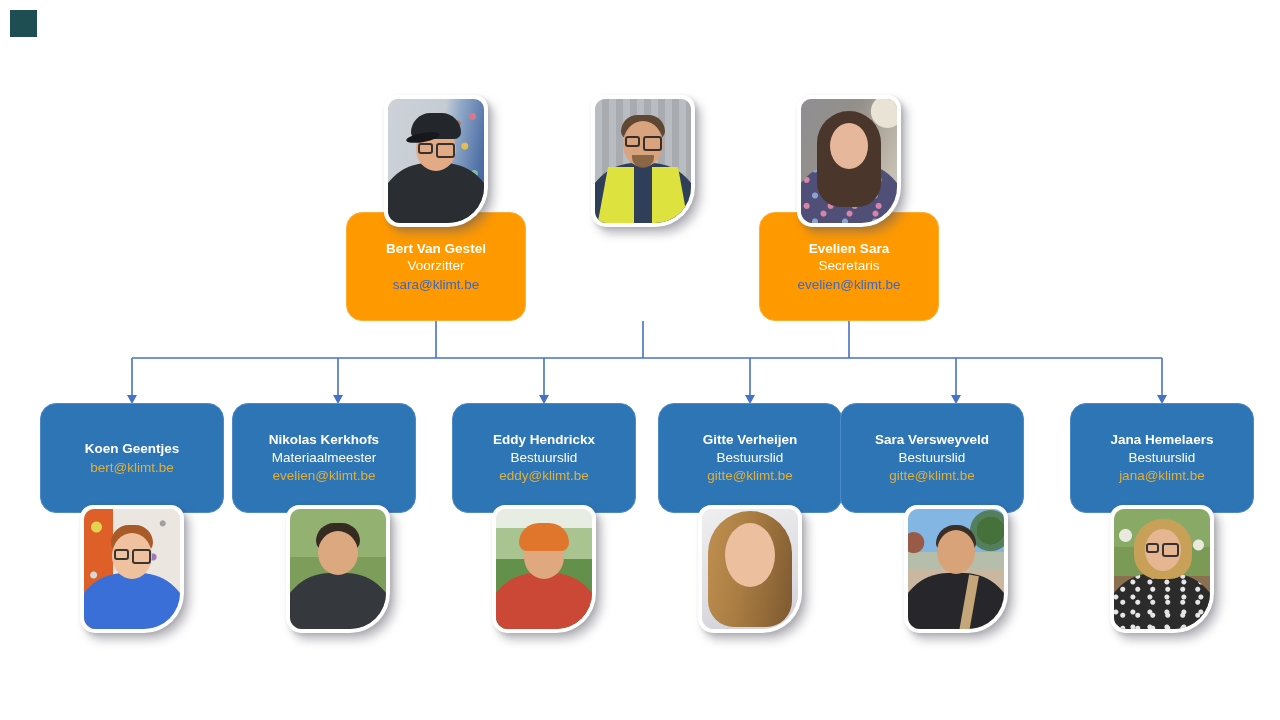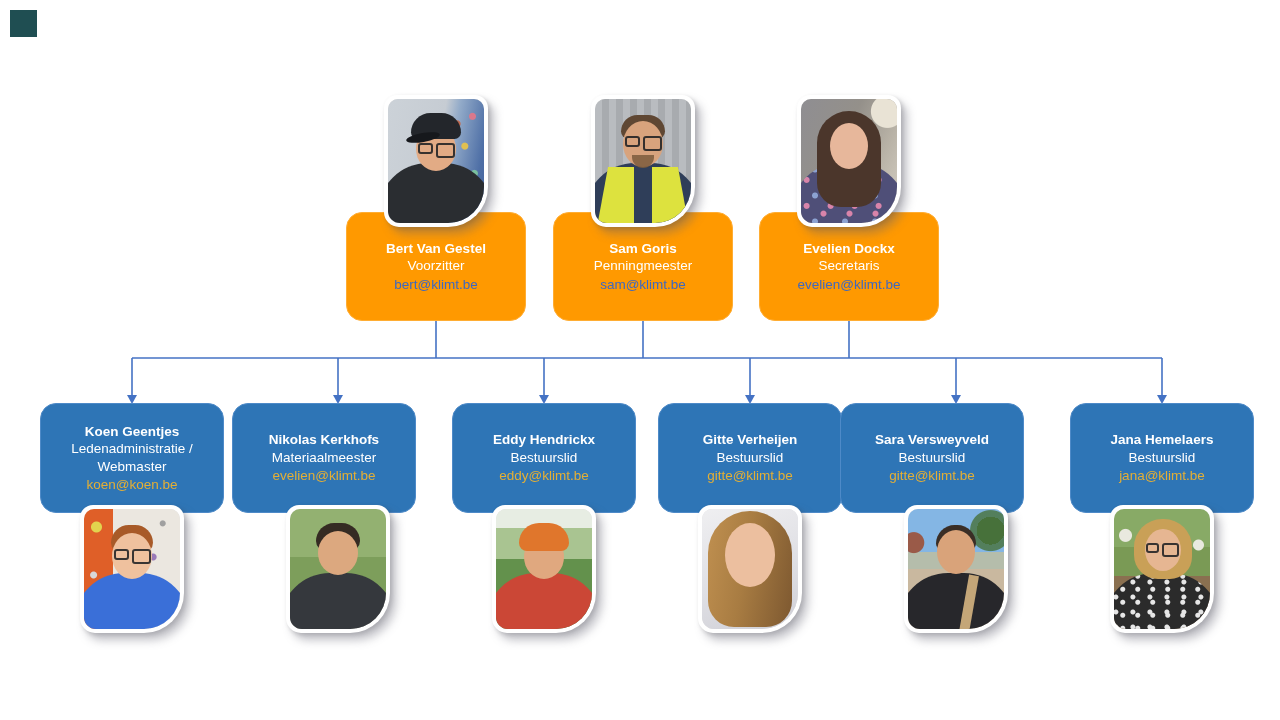--- a/index.html
+++ b/index.html
@@ -190,37 +190,31 @@
       <div class="bg"></div>
       <div class="body"></div>
       <div class="hair"></div>
       <div class="head"></div>
     </div>
   </div>
 
   <div class="node orange" id="nd-bert">
     <div class="name">Bert Van Gestel</div>
     <div class="role">Voorzitter</div>
-    <div class="email">bert@klimt.be</div>
-  </div>
-  <div class="node orange" id="nd-sam">
-    <div class="name">Sam Goris</div>
-    <div class="role">Penningmeester</div>
-    <div class="email">sam@klimt.be</div>
+    <div class="email">sara@klimt.be</div>
   </div>
   <div class="node orange" id="nd-evelien">
-    <div class="name">Evelien Dockx</div>
+    <div class="name">Evelien Sara</div>
     <div class="role">Secretaris</div>
     <div class="email">evelien@klimt.be</div>
   </div>
 
   <div class="node blue" id="nd-koen">
     <div class="name">Koen Geentjes</div>
-    <div class="role">Ledenadministratie / Webmaster</div>
-    <div class="email">koen@koen.be</div>
+    <div class="email">bert@klimt.be</div>
   </div>
   <div class="node blue" id="nd-nikolas">
     <div class="name">Nikolas Kerkhofs</div>
     <div class="role">Materiaalmeester</div>
     <div class="email">evelien@klimt.be</div>
   </div>
   <div class="node blue" id="nd-eddy">
     <div class="name">Eddy Hendrickx</div>
     <div class="role">Bestuurslid</div>
     <div class="email">eddy@klimt.be</div>

